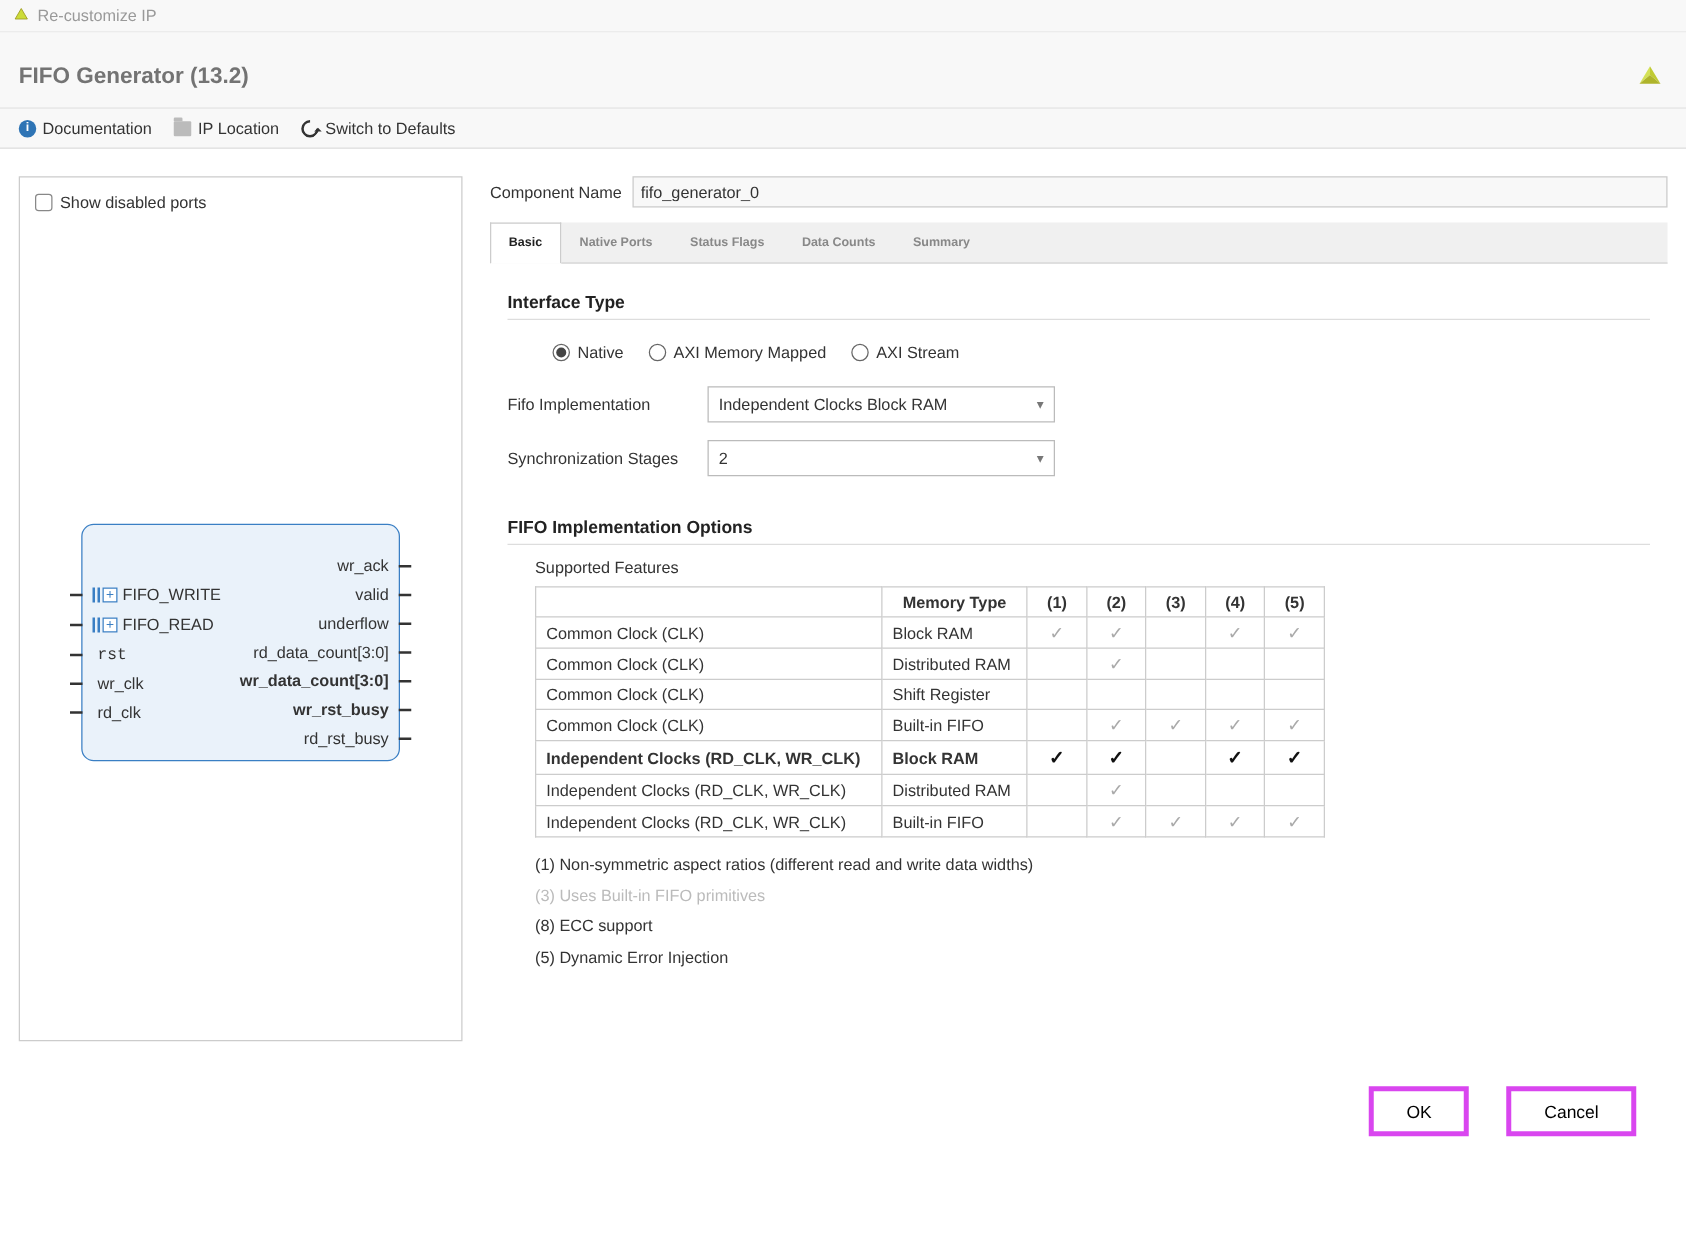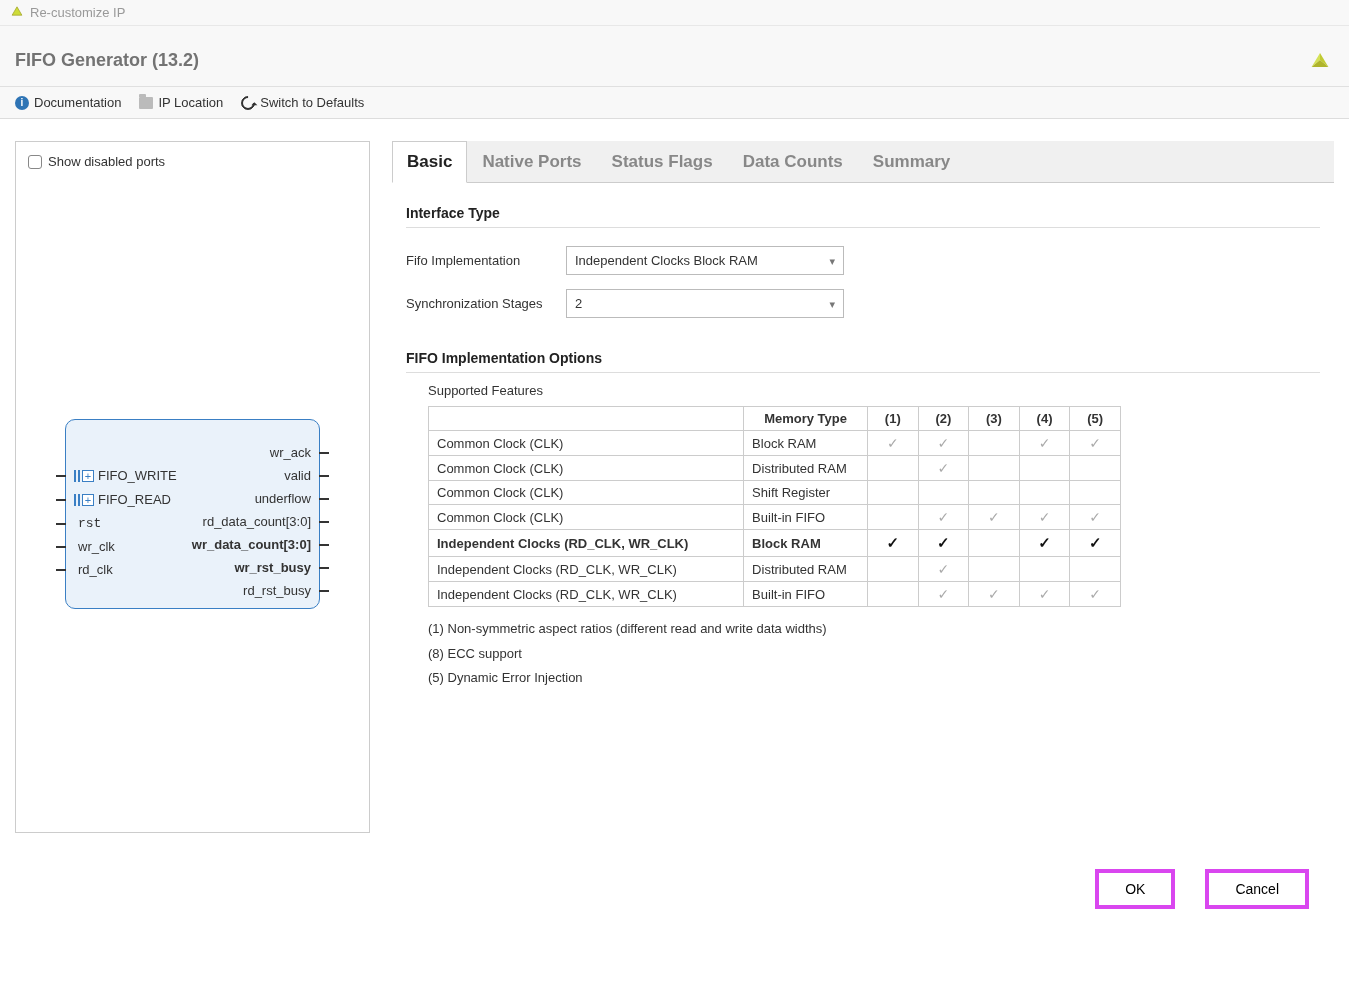--- a/index.html
+++ b/index.html
@@ -28,34 +28,34 @@
 .stub-left { position:absolute; left:-10px; width:10px; height:2px; background:#333; }
 .stub-right { position:absolute; right:-10px; width:10px; height:2px; background:#333; }
 .bus-bars { display:inline-flex; gap:2px; margin-right:2px;}
 .bus-bars span { width:2px; height:12px; background:#3a7fc4; display:inline-block;}
 .plus-sq { width:12px; height:12px; border:1px solid #3a7fc4; color:#3a7fc4; font-size:11px; line-height:10px; text-align:center; display:inline-block; margin-right:4px; background:#fff;}
 .right-panel { flex: 1; }
 .comp-name-row { display: flex; align-items: center; gap: 8px; margin-bottom: 12px; }
 .comp-name-row label { font-size: 13px; color: #333; }
 .comp-name-row input { flex:1; padding:4px 6px; border:1px solid #ccc; font-size:13px; background:#f8f8f8; color:#333; }
 .tabs-bar { display:flex; border-bottom:1px solid #ccc; background:#f0f0f0; }
-.tab { padding: 10px 14px; color:#888; background:transparent; border:1px solid transparent; border-bottom:none; cursor:pointer; font-weight:bold; font-size:17px; }
+.tab { padding: 10px 14px; color:#888; background:transparent; border:1px solid transparent; border-bottom:none; cursor:pointer; font-weight:bold; font-size:10px; }
 .tab.active { background:#fff; color:#222; border:1px solid #ccc; border-bottom:1px solid #fff; margin-bottom:-1px; }
 .tab-content { padding: 22px 14px 10px 14px; background:#fff; }
 .section-title { font-weight:bold; font-size:14px; color:#222; margin-bottom:6px; }
 .section-divider { border:none; border-top:1px solid #ddd; margin-bottom:18px; }
 .radio-row { display:flex; gap:20px; align-items:center; margin: 0 0 20px 36px;}
 .radio-opt { display:flex; align-items:center; gap:6px; font-size:13px;}
 .radio-circle { width:14px; height:14px; border:1px solid #666; border-radius:50%; display:inline-flex; align-items:center; justify-content:center; background:#fff;}
 .radio-circle.selected:after { content:''; width:8px; height:8px; background:#444; border-radius:50%; display:block;}
 .form-row { display:flex; align-items:center; gap:12px; margin:0 0 14px 0;}
 .form-row label { width:148px; font-size:13px; }
 .select-box { width:278px; border:1px solid #bbb; padding:6px 28px 6px 8px; font-size:13px; background:#fff; position:relative; cursor:pointer; }
 .select-box .chev { position:absolute; right:8px; top:50%; transform:translateY(-50%); color:#777; font-size:11px;}
-.features-table { border-collapse:collapse; width:693px; margin-top:8px; margin-left:22px; font-size:13px;}
+.features-table { border-collapse:collapse; width:632px; margin-top:8px; margin-left:22px; font-size:13px;}
 .features-table th, .features-table td { border:1px solid #ccc; padding:4px 8px; vertical-align:middle;}
 .features-table th { font-weight:bold; background:#fff;}
 .features-table td.center, .features-table th.center { text-align:center; }
 .check-light { color:#aaa; font-size:14px; }
 .check-bold { color:#111; font-size:15px; font-weight:bold; }
 .bold-row td { font-weight:bold; }
 .legend { margin-left:22px; margin-top:10px; font-size:13px; line-height:1.9;}
 .legend .disabled { color:#bbb; }
 .sup-label { margin-left:22px; font-size:13px; }
 .footer-buttons { display:flex; justify-content:flex-end; gap:30px; padding:16px 40px 24px 0; }
@@ -154,32 +154,50 @@
           <div class="port-right" style="top:140px;font-weight:bold;"><span>wr_rst_busy</span></div>
             <div class="stub-right" style="top:147px;"></div>
           <div class="port-right" style="top:163px;"><span>rd_rst_busy</span></div>
             <div class="stub-right" style="top:170px;"></div>
         </div>
       </div>
     </div>
   </div>
 
   <div class="right-panel">
+    <div class="comp-name-row">
+      <label>Component Name</label>
+      <input type="text" value="fifo_generator_0" style="">
+    </div>
 
     <div class="tabs-bar">
       <div class="tab active">Basic</div>
       <div class="tab">Native Ports</div>
       <div class="tab">Status Flags</div>
       <div class="tab">Data Counts</div>
       <div class="tab">Summary</div>
     </div>
 
     <div class="tab-content">
       <div class="section-title">Interface Type</div>
       <hr class="section-divider">
+      <div class="radio-row">
+        <span class="radio-opt">
+            <span class="radio-circle selected"></span>
+            <span>Native</span>
+          </span>
+        <span class="radio-opt">
+            <span class="radio-circle"></span>
+            <span>AXI Memory Mapped</span>
+          </span>
+        <span class="radio-opt">
+            <span class="radio-circle"></span>
+            <span>AXI Stream</span>
+          </span>
+      </div>
 
       <div class="form-row">
         <label>Fifo Implementation</label>
         <div class="select-box">
           <span>Independent Clocks Block RAM</span>
           <span class="chev">▾</span>
         </div>
       </div>
       <div class="form-row">
         <label>Synchronization Stages</label>
@@ -269,20 +287,21 @@
               <td class="center"><span class="check-light">✓</span></td>
               <td class="center"><span class="check-light">✓</span></td>
               <td class="center"><span class="check-light">✓</span></td>
               <td class="center"><span class="check-light">✓</span></td>
             </tr>
           </tbody>
       </table>
 
       <div class="legend" id="legend-list">
           <div>(1) Non-symmetric aspect ratios (different read and write data widths)</div>
+          <div class="disabled">(3) Uses Built-in FIFO primitives</div>
           <div>(8) ECC support</div>
           <div>(5) Dynamic Error Injection</div>
         </div>
     </div>
   </div>
 </div>
 
 <div class="footer-buttons">
   <button class="btn">OK</button>
   <button class="btn">Cancel</button>

